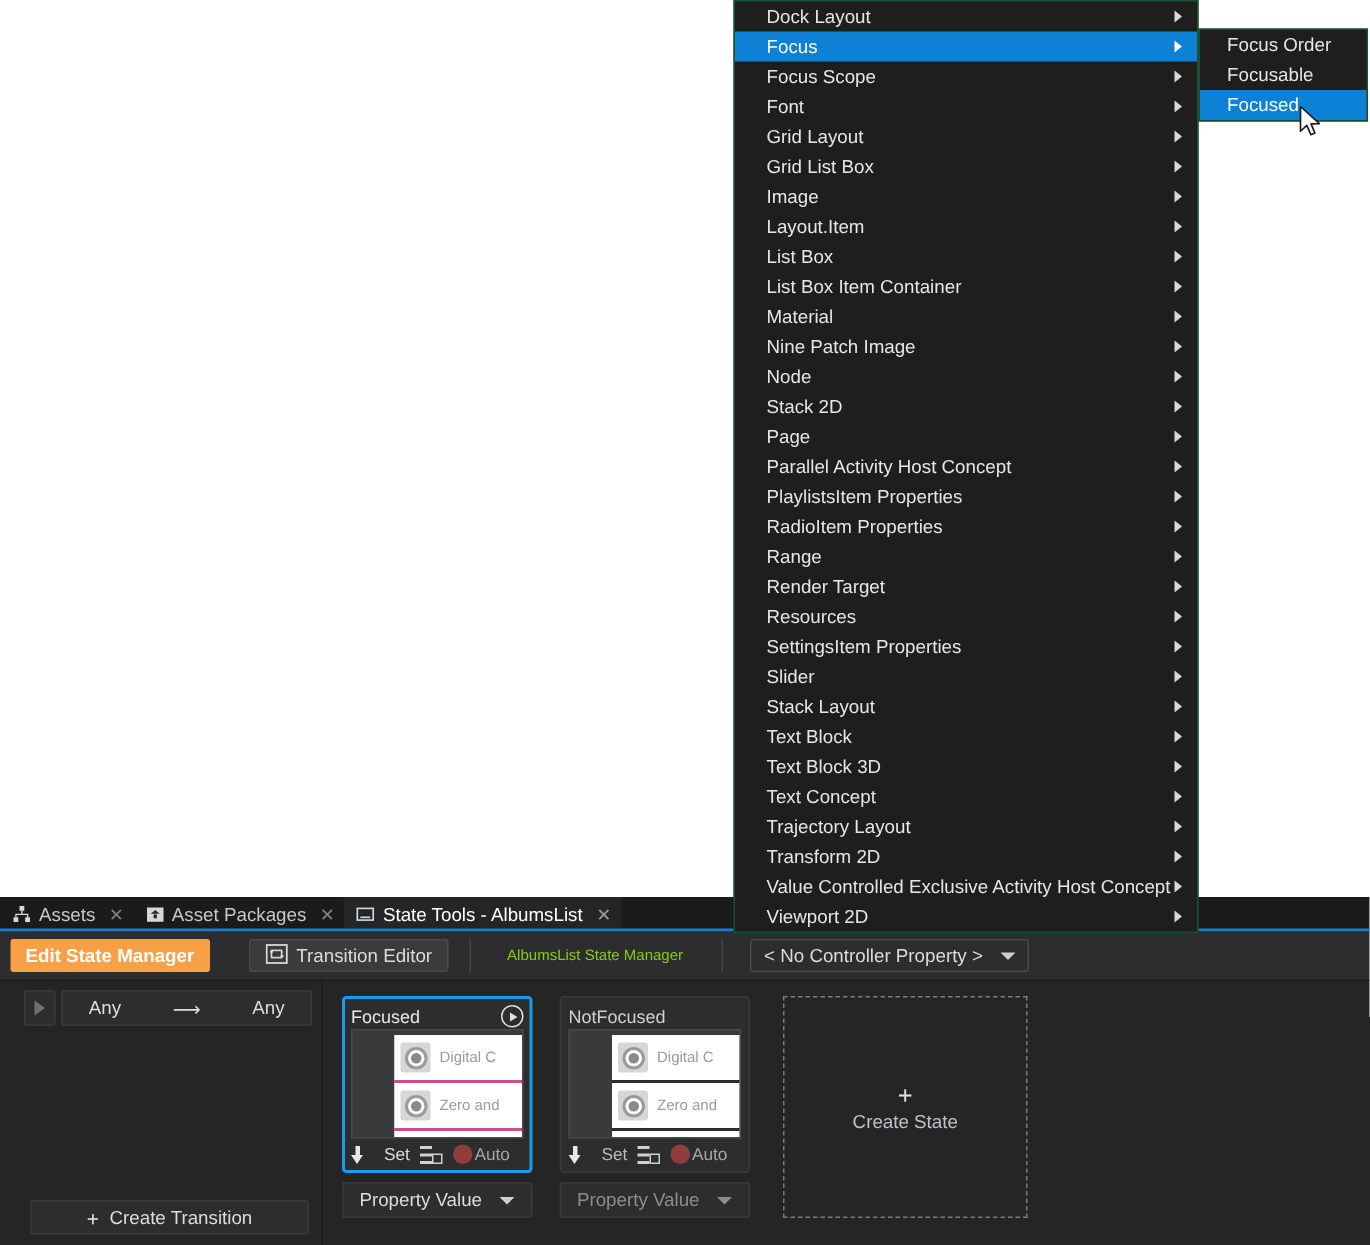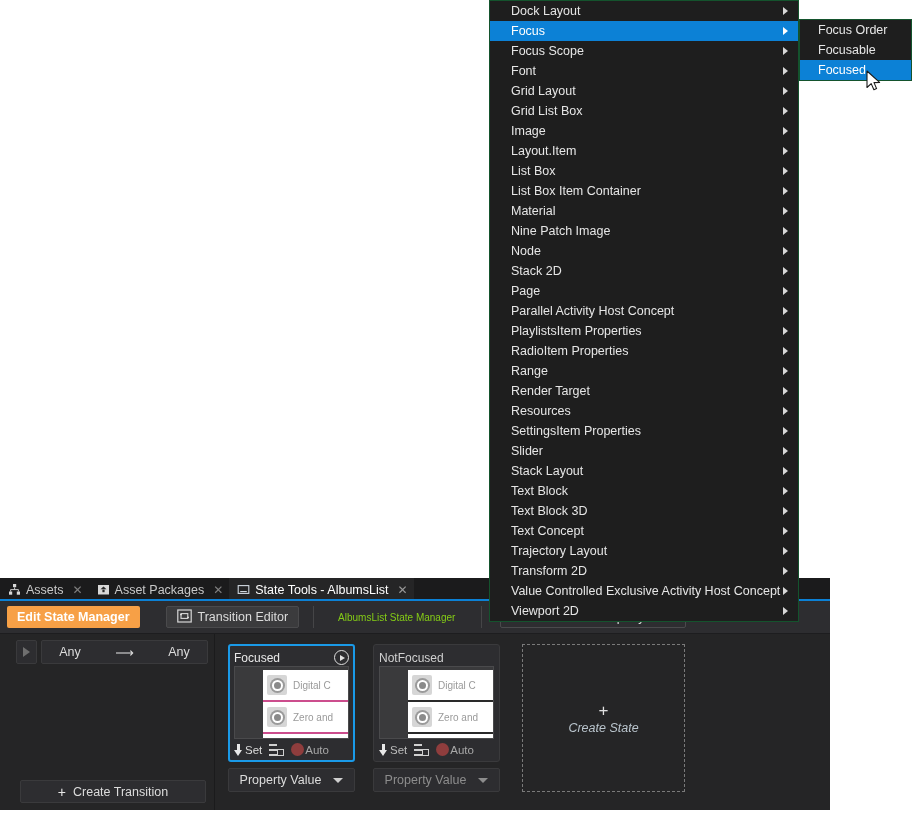--- a/index.html
+++ b/index.html
@@ -53,21 +53,21 @@
   #sub-menu .menu-item { padding-left: 18px; padding-right: 8px; }
 
   
   .cursor {
     position: absolute; left: 866px; top: 70px; z-index: 200;
     pointer-events: none;
   }
 
   
   .bottom-panel {
-    position: absolute; left: 0; top: 578px; width: 830px; height: 232px;
+    position: absolute; left: 0; top: 598px; width: 913px; height: 232px;
     background: #252526;
   }
   .tabbar {
     position: relative;
     height: 23px;
     background: #1b1b1c;
     display: flex;
     align-items: stretch;
   }
   .tabbar .blue-underline {
@@ -265,21 +265,21 @@
     background: #8a8a8a;
     box-shadow: 0 0 0 2px #ffffff, 0 0 0 4px #9a9a9a;
   }
   .thumb-txt { font-size: 10px; color: #9a9a9a; white-space: nowrap; }
   .state-footer {
     display: flex; align-items: center;
     height: 19px;
     gap: 7px;
     padding-top: 2px;
   }
-  .set-btn { display: flex; align-items: center; gap: 2px; }
+  .set-btn { display: flex; align-items: center; gap: 13px; }
   .down-arrow {
     position: relative; width: 9px; height: 12px;
   }
   .down-arrow::before {
     content: ""; position: absolute; left: 3px; top: 0; width: 3px; height: 7px;
     background: #e8e8e8;
   }
   .down-arrow::after {
     content: ""; position: absolute; left: 0; top: 6px;
     width: 0; height: 0;
@@ -328,21 +328,21 @@
   .create-state {
     width: 163px; height: 148px;
     border: 1px dashed #7a7a7a;
     display: flex; flex-direction: column;
     align-items: center; justify-content: center;
     gap: 2px;
     background: #252526;
     margin-left: 4px;
   }
   .create-state .cs-plus { font-size: 17px; color: #e0e0e0; line-height: 1; }
-  .create-state .cs-label { font-size: 12.5px; color: #b9c4cc; font-style: italic; }
+  .create-state .cs-label { font-size: 12.5px; color: #b9c4cc; }
 </style>
 </head>
 <body>
 
 <div id="root">
 
   <div class="canvas-area"></div>
 
   <div class="bottom-panel">
 

